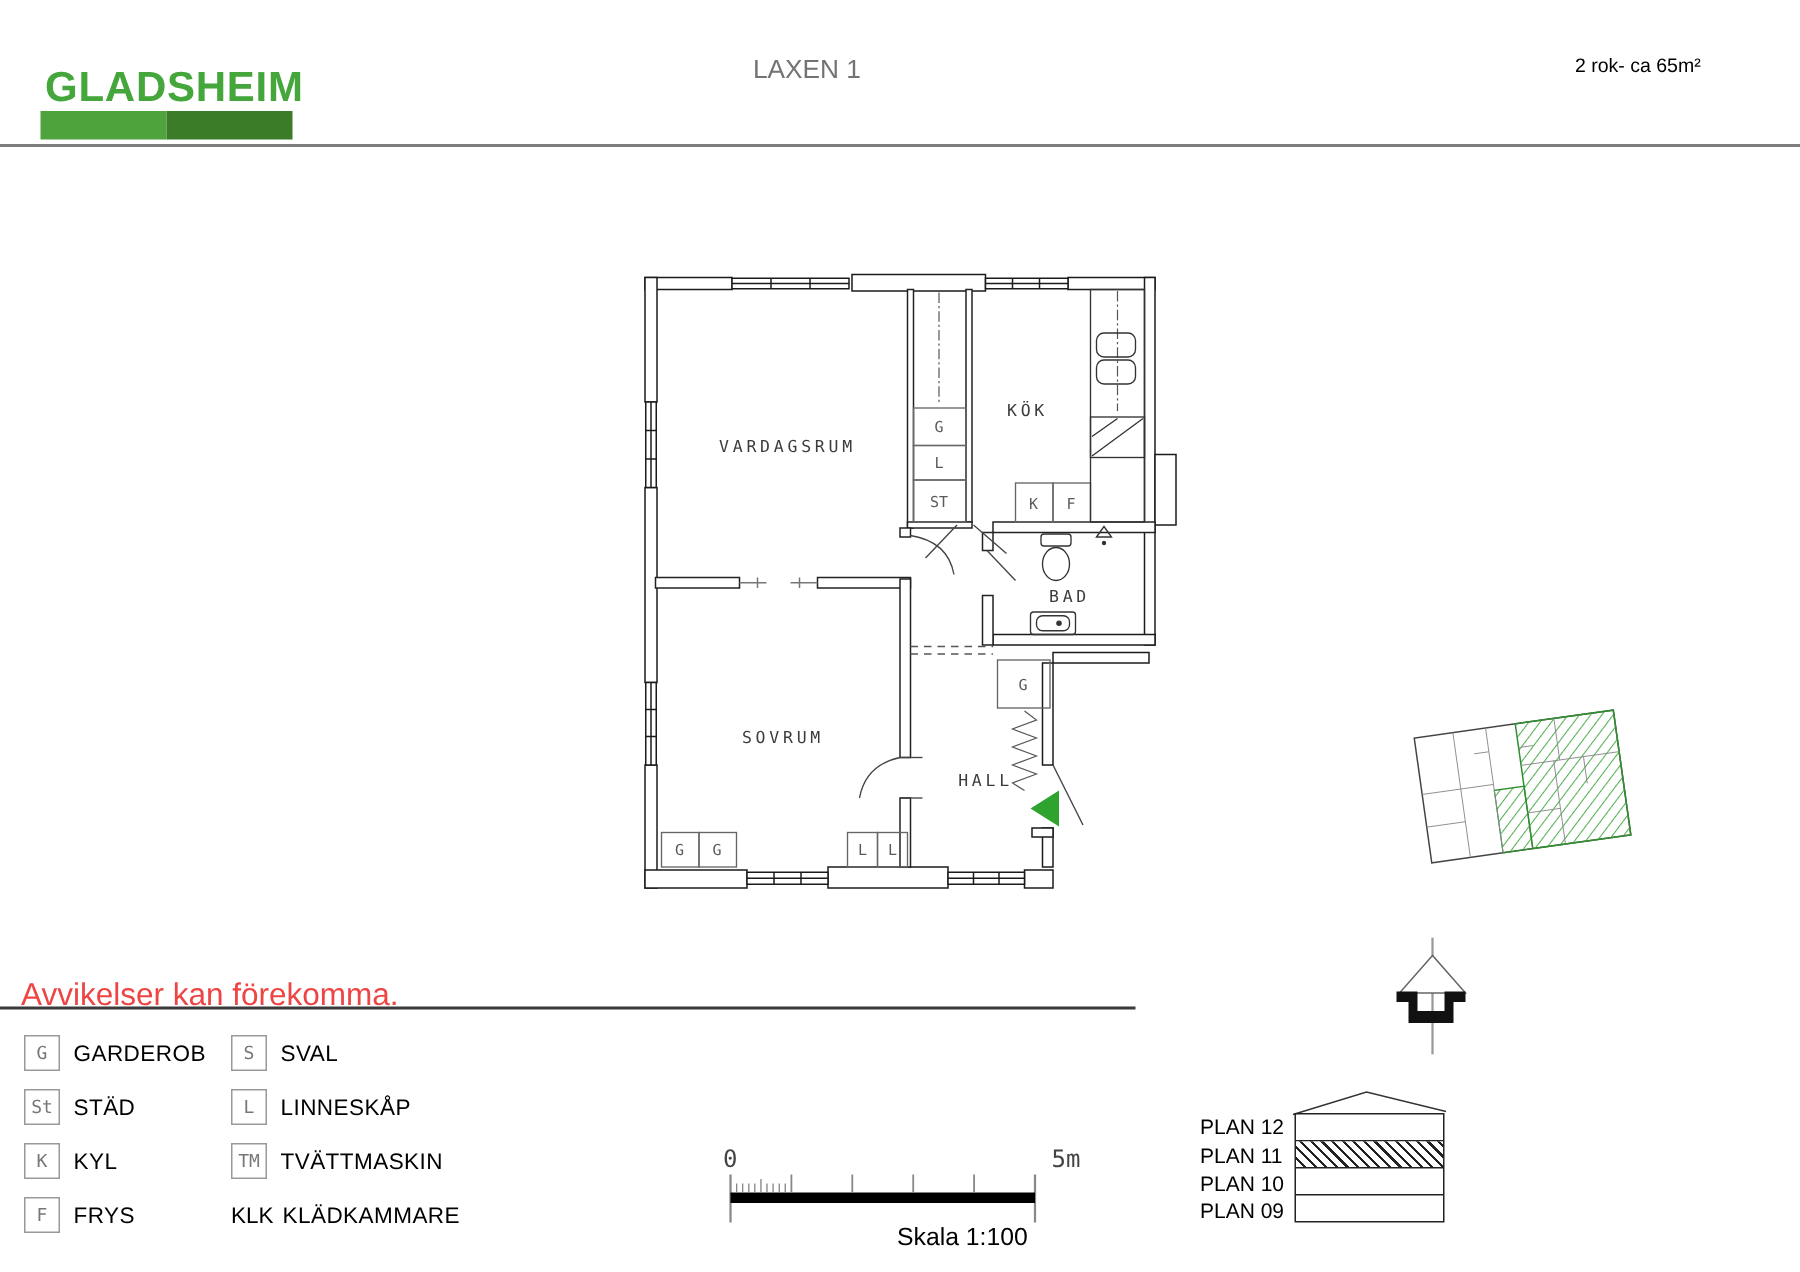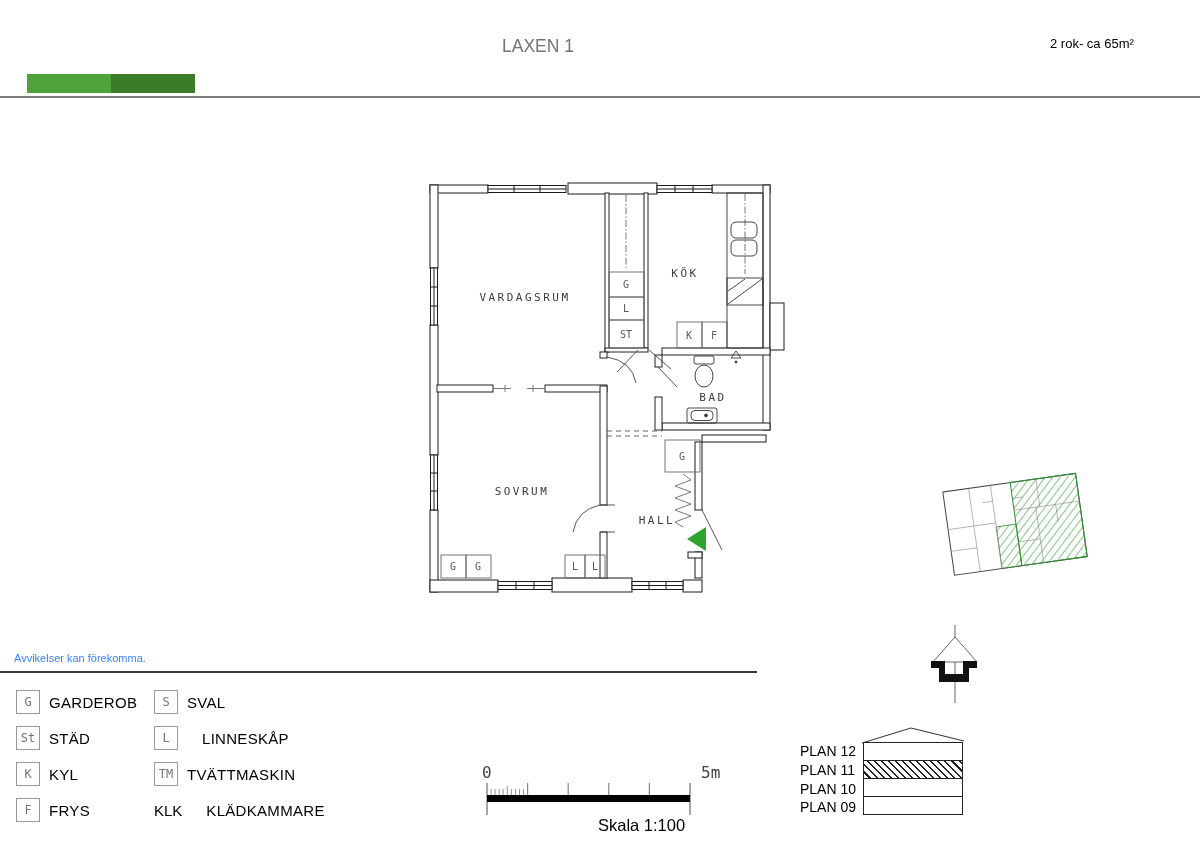--- a/index.html
+++ b/index.html
@@ -26,37 +26,38 @@
   .north-svg{position:absolute;left:917px;top:625px;}
   
   .floors{position:absolute;left:798px;top:712px;width:180px;height:110px;}
   .floor-label{position:absolute;left:2px;font-size:14px;color:#000;}
   .floor-box{position:absolute;left:65px;top:30px;width:100px;height:73px;border:1px solid #222;box-sizing:border-box;}
   .floor-row{height:18px;border-bottom:1px solid #222;box-sizing:border-box;}
   .floor-row:last-child{border-bottom:none;}
   .floor-row.hatched{background:repeating-linear-gradient(45deg,#fff 0 3.5px,#222 3.5px 5px);}
   .roof-svg{position:absolute;left:63px;top:12px;}
   
-  .disclaimer{position:absolute;left:14px;top:652px;font-size:11px;color:#3b82f6;}
+  .disclaimer{position:absolute;left:14px;top:652px;font-size:21px;color:#ef4444;}
   .legend-rule{position:absolute;left:0;top:671px;width:757px;height:2px;background:#3a3a3a;}
   .leg-item{position:absolute;height:24px;display:flex;align-items:center;}
   .sym-box{width:22px;height:22px;border:1.5px solid #999;color:#777;display:flex;align-items:center;
            justify-content:center;font-family:"DejaVu Sans Mono",monospace;font-size:12px;flex:none;}
   .sym-text{font-size:15px;color:#000;flex:none;}
   .leg-label{font-size:15px;color:#000;letter-spacing:.3px;}
   
   .scale{position:absolute;left:478px;top:758px;width:240px;height:85px;}
   .scale-num{position:absolute;top:5px;font-family:"DejaVu Sans Mono",monospace;font-size:16px;color:#444;}
   .scale-caption{position:absolute;left:120px;top:58px;font-size:16.5px;color:#000;}
 </style>
 </head>
 <body>
 
 <div class="page">
 
+  <div class="logo-text">GLADSHEIM</div>
   <div class="logo-bar">
     <span class="bar-l"></span>
     <span class="bar-r"></span>
   </div>
   <div class="header-rule"></div>
   <div class="title-block">
     <div class="t1">LAXEN 1</div>
   </div>
   <div class="size-info">2 rok- ca 65m²</div>
 
@@ -276,27 +277,27 @@
   <div class="leg-item" style="left:16px;top:798px;">
     <span class="sym-box">F</span>
     <span class="leg-label" style="margin-left:9px;">FRYS</span>
   </div>
   <div class="leg-item" style="left:154px;top:690px;">
     <span class="sym-box">S</span>
     <span class="leg-label" style="margin-left:9px;">SVAL</span>
   </div>
   <div class="leg-item" style="left:154px;top:726px;">
     <span class="sym-box">L</span>
-    <span class="leg-label" style="margin-left:24px;">LINNESKÅP</span>
+    <span class="leg-label" style="margin-left:9px;">LINNESKÅP</span>
   </div>
   <div class="leg-item" style="left:154px;top:762px;justify-content:flex-end;">
     <span class="sym-box">TM</span>
     <span class="leg-label" style="margin-left:9px;">TVÄTTMASKIN</span>
   </div>
-  <div class="leg-item" style="left:154px;top:798px;gap:18px;">
+  <div class="leg-item" style="left:154px;top:798px;">
     <span class="sym-text">KLK</span>
     <span class="leg-label" style="margin-left:6px;">KLÄDKAMMARE</span>
   </div>
 
   <div class="scale">
     <span class="scale-num" style="left:4px;">0</span>
     <span class="scale-num" style="left:197px;margin-left:26px;">5m</span>
     <svg width="240" height="60" viewBox="0 0 240 60" style="position:absolute;top:22px;left:0;">
       <line x1="9" y1="3" x2="9" y2="35" stroke="#888" stroke-width="1.5"></line>
       <line x1="212" y1="3" x2="212" y2="35" stroke="#888" stroke-width="1.5"></line>

